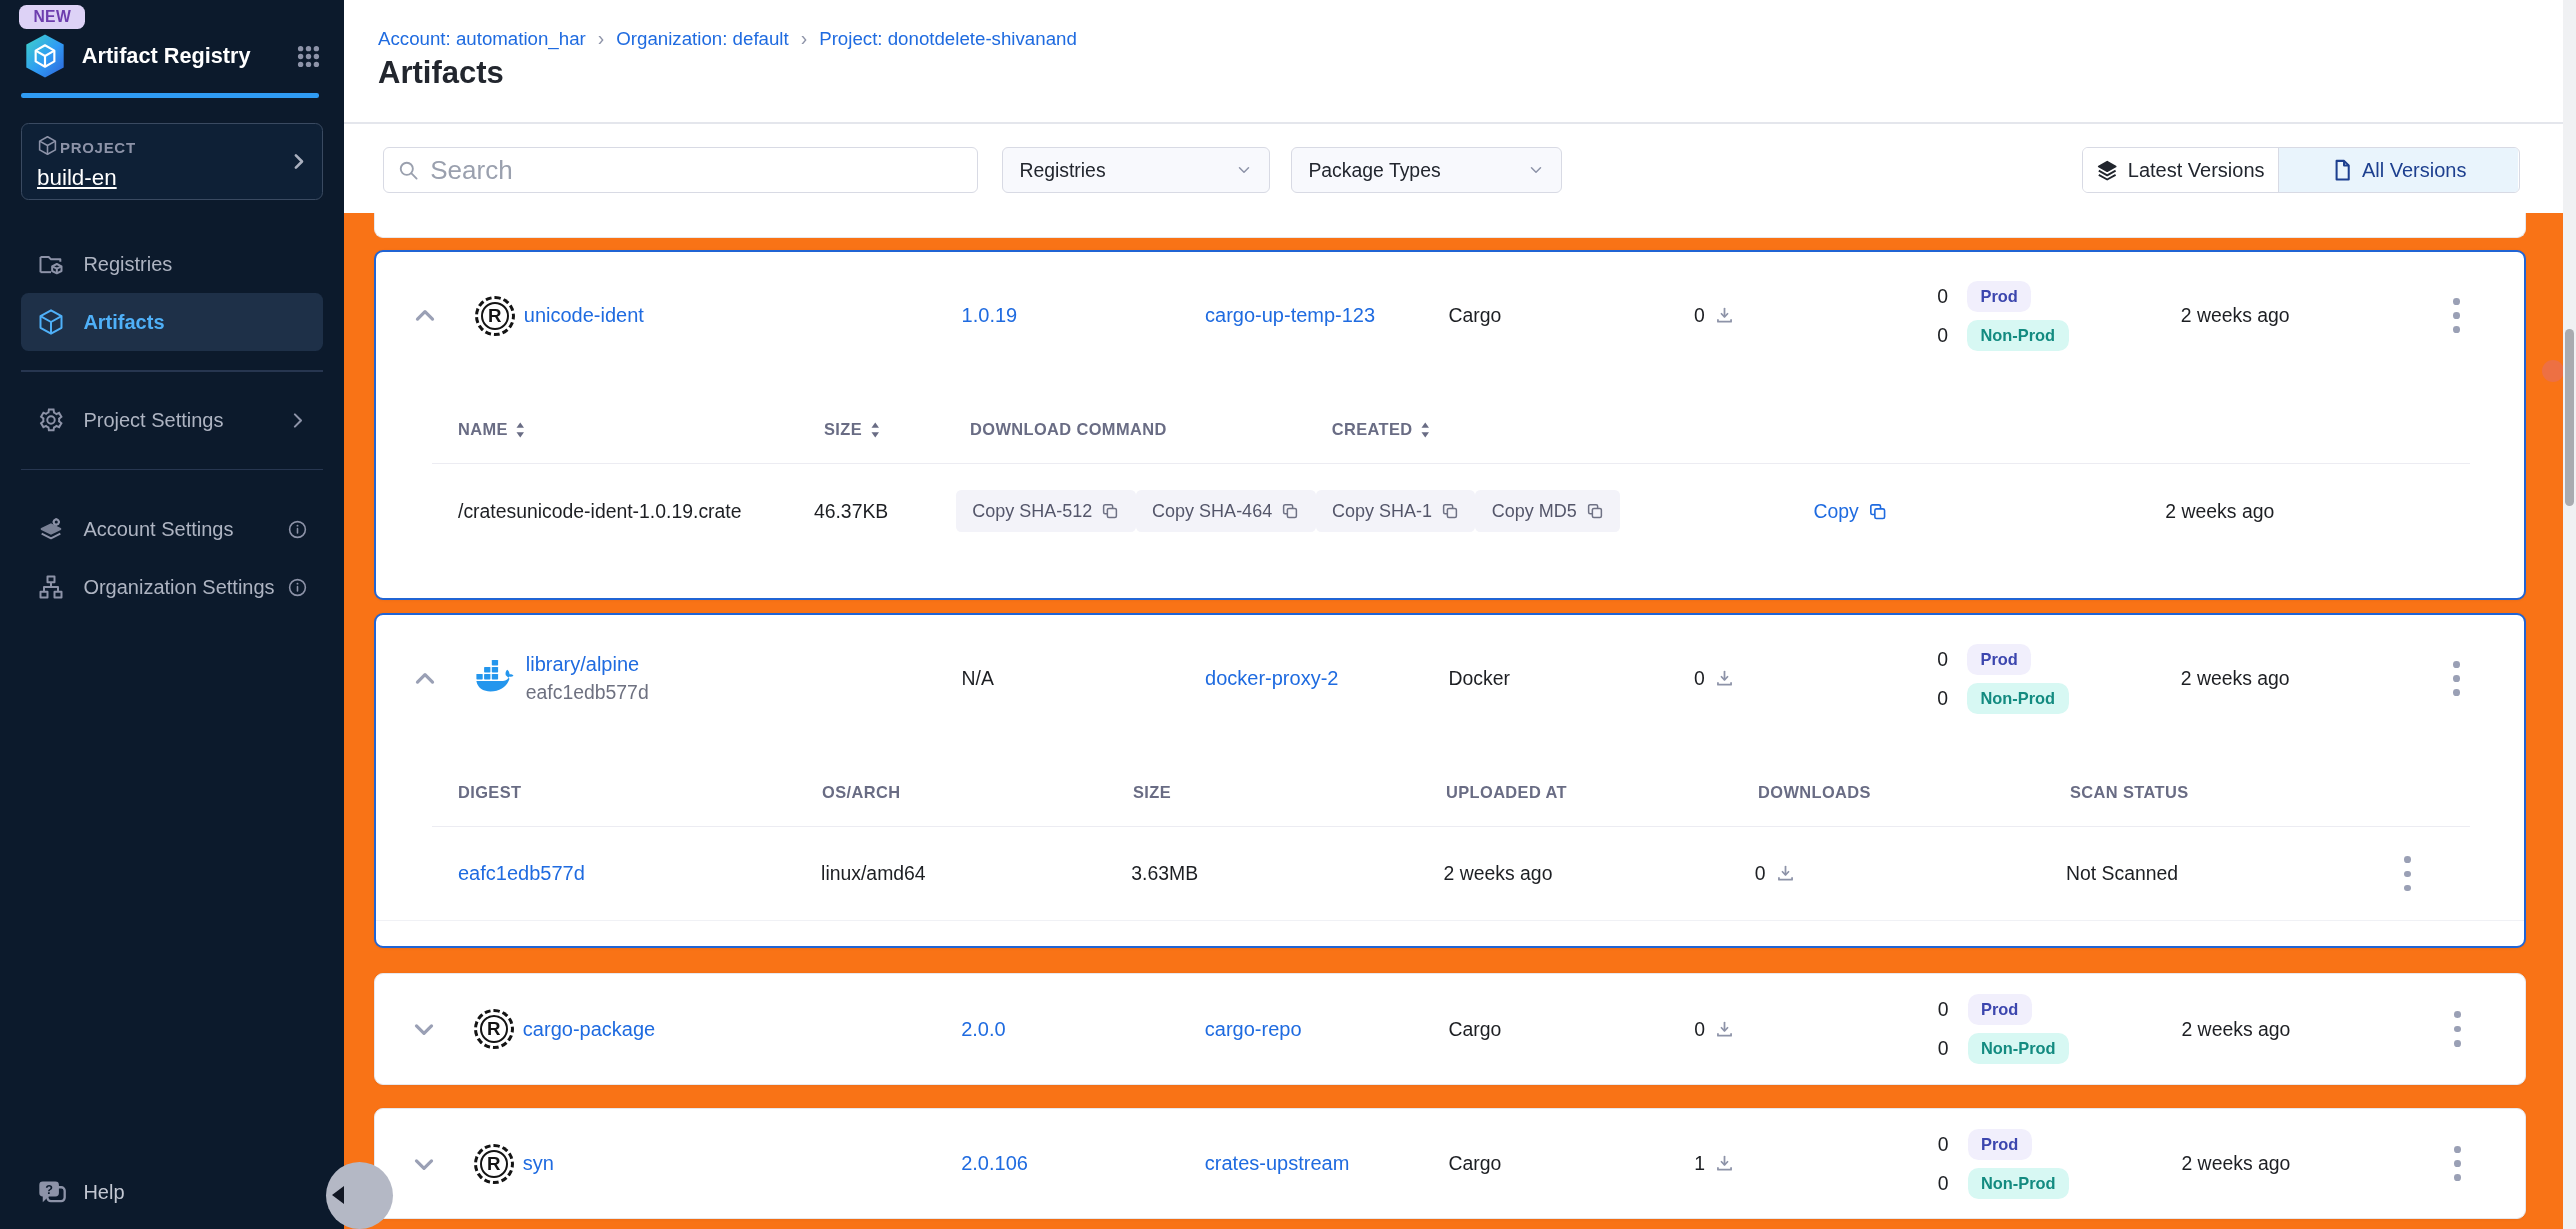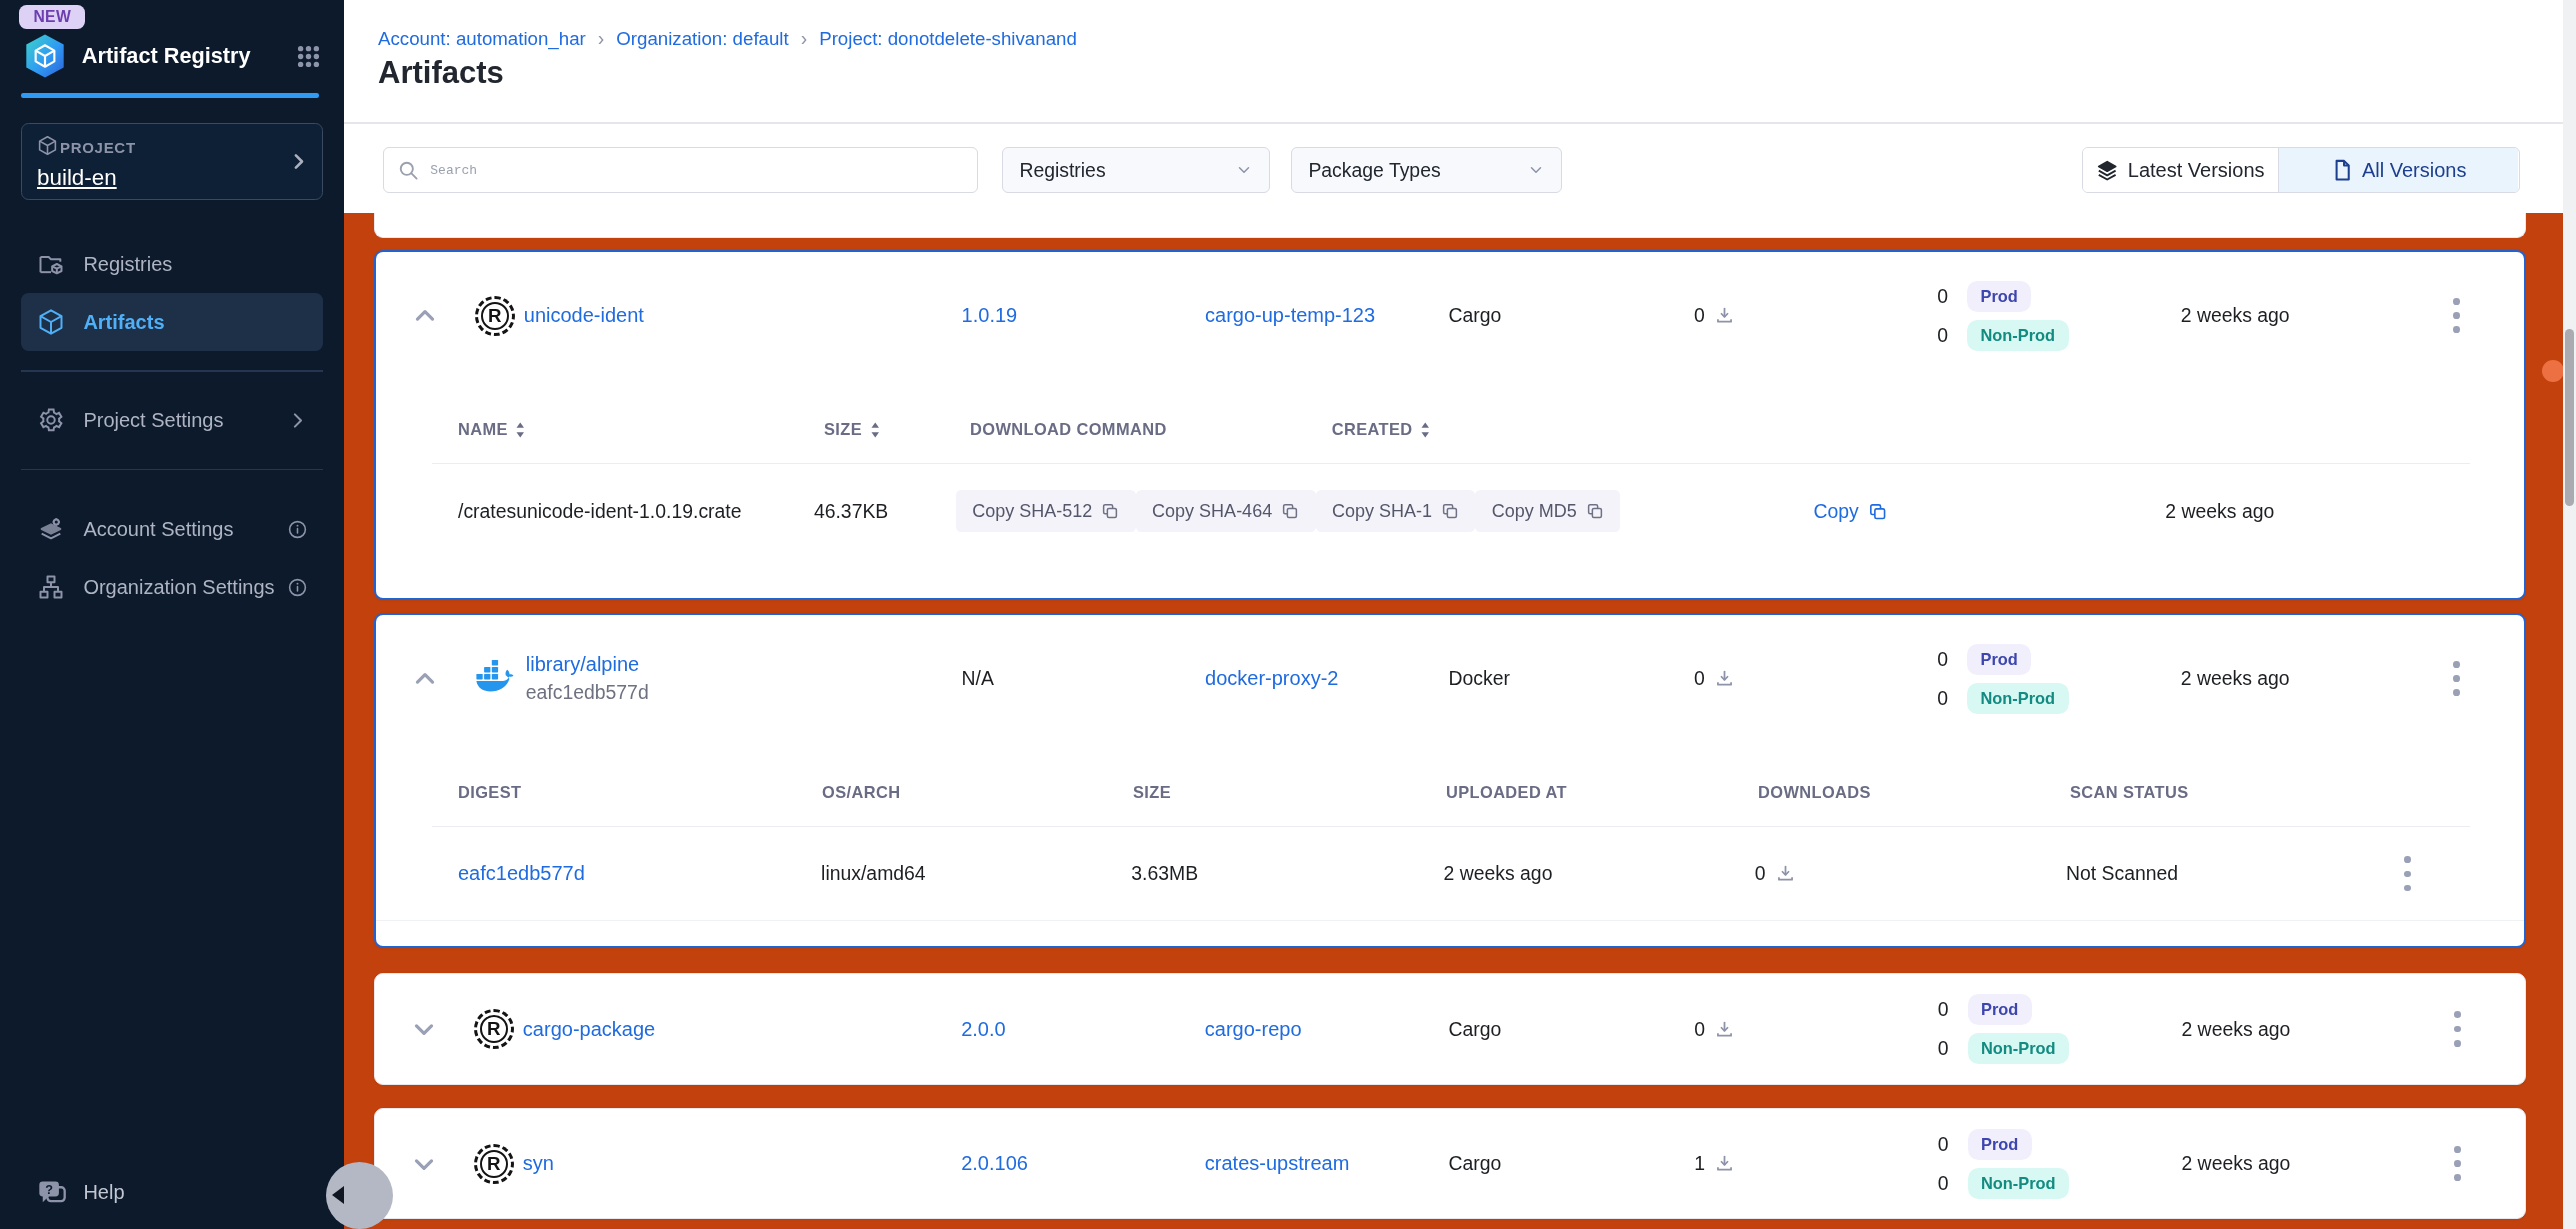--- a/index.html
+++ b/index.html
@@ -50,35 +50,35 @@
   .help-row { position: absolute; left: 37px; bottom: 22.4px; display: flex; align-items: center; gap: 16.4px; color: #c3c7d2; font-size: 20px; cursor: pointer; }
   .help-row .nicon { width: 30px; height: 30px; color: #8d93a8; }
 
   .collapse-handle {
     position: absolute; left: 326px; bottom: 1.5px; width: 67px; height: 67px; border-radius: 50%;
     background: #b4b8c5; z-index: 30; cursor: pointer; display: flex; align-items: center; padding-left: 6px;
   }
   .collapse-handle .tri { width: 0; height: 0; border-top: 9.7px solid transparent; border-bottom: 9.7px solid transparent; border-right: 12.7px solid #111623; }
 
   
-  .main { position: absolute; left: 344px; top: 0; width: 2219px; height: 1230px; background: #c2410c; }
+  .main { position: absolute; left: 344px; top: 0; width: 2219px; height: 1230px; background: #f97316; }
   .page-header { position: absolute; left: 0; top: 0; width: 100%; height: 213px; background: #fff; }
   .breadcrumb { position: absolute; left: 34px; top: 27px; display: flex; align-items: center; gap: 12px; font-size: 18.7px; }
   .breadcrumb a { color: #1f6be0; text-decoration: none; cursor: pointer; }
   .crumb-sep { color: #8d93a8; font-size: 19.4px; }
   .page-title { position: absolute; left: 34px; top: 55px; font-size: 31px; font-weight: 700; color: #22262e; }
   .header-divider { position: absolute; left: 0; top: 122px; width: 100%; height: 1.5px; background: #e4e6ec; }
 
   .toolbar { position: absolute; left: 0; top: 147px; width: 100%; height: 46px; }
   .search-box {
     position: absolute; left: 39px; top: 0; width: 595px; height: 46px; background: #fff;
     border: 1.5px solid #d8dae4; border-radius: 6px; display: flex; align-items: center; padding: 0 13.4px; gap: 10.5px;
   }
   .search-box .sicon { width: 22.4px; height: 22.4px; color: #9aa0ae; flex: 0 0 auto; }
-  .search-box input { border: none; outline: none; font-size: 13px; flex: 1; color: #22262e; background: transparent; font-family: Liberation Mono, monospace; }
+  .search-box input { border: none; outline: none; font-size: 26px; flex: 1; color: #22262e; background: transparent; font-family: Liberation Sans, sans-serif; }
   .search-box input::placeholder { color: #9aa0ae; }
   .filter-select {
     position: absolute; top: 0; height: 46px; background: #f8f9fd; border: 1.5px solid #d8dae4; border-radius: 6px;
     display: flex; align-items: center; justify-content: space-between; padding: 0 16.4px; font-size: 19.4px; color: #22262e; cursor: pointer;
   }
   .filter-select .vchev { width: 18px; height: 18px; color: #8d93a8; }
   #registries-filter { left: 658px; width: 268px; }
   #packagetypes-filter { left: 947px; width: 271px; }
 
   .view-toggle {

